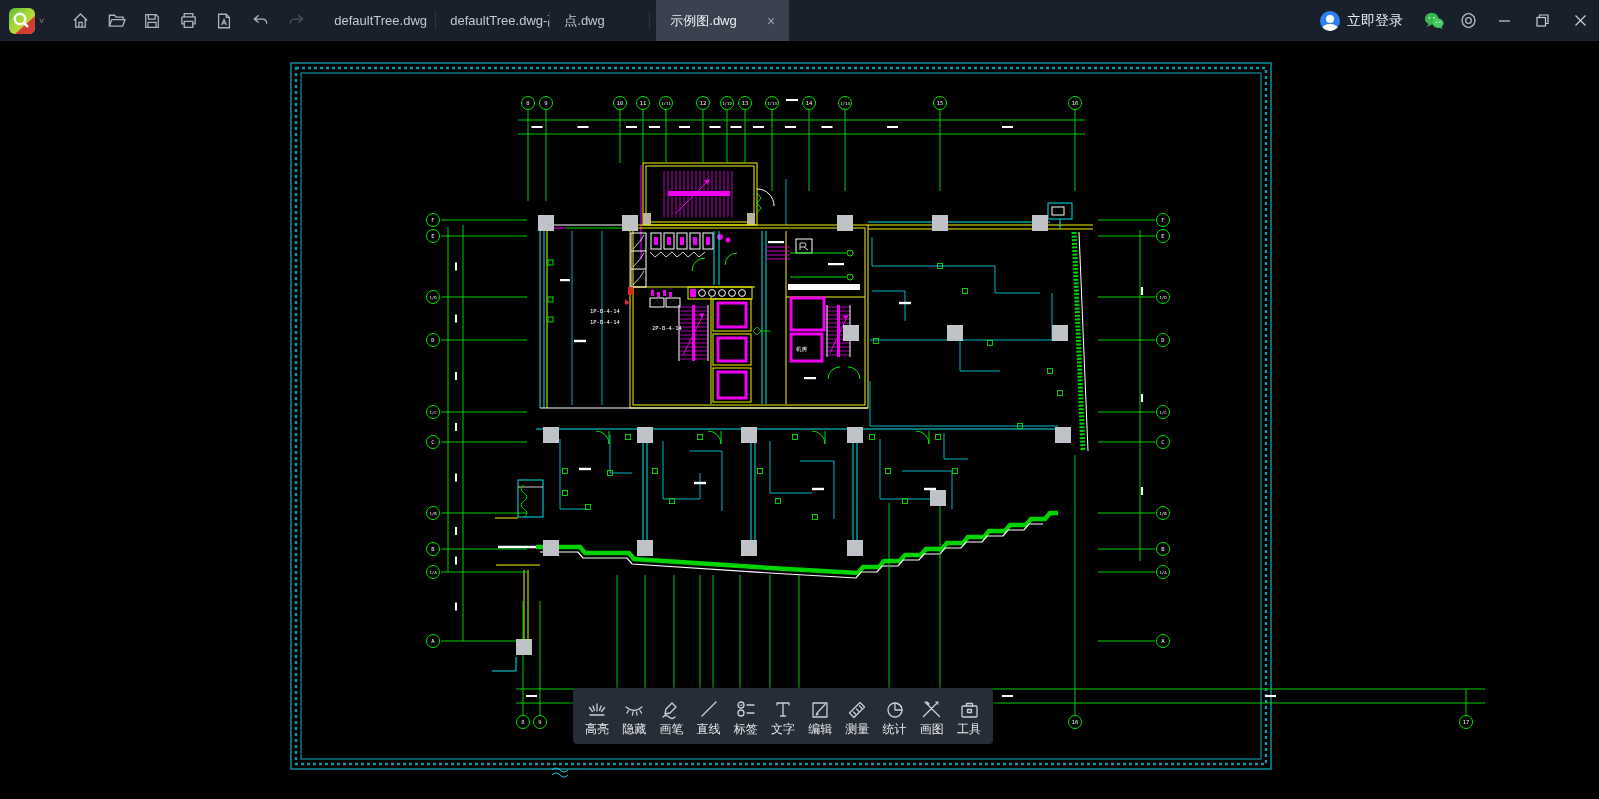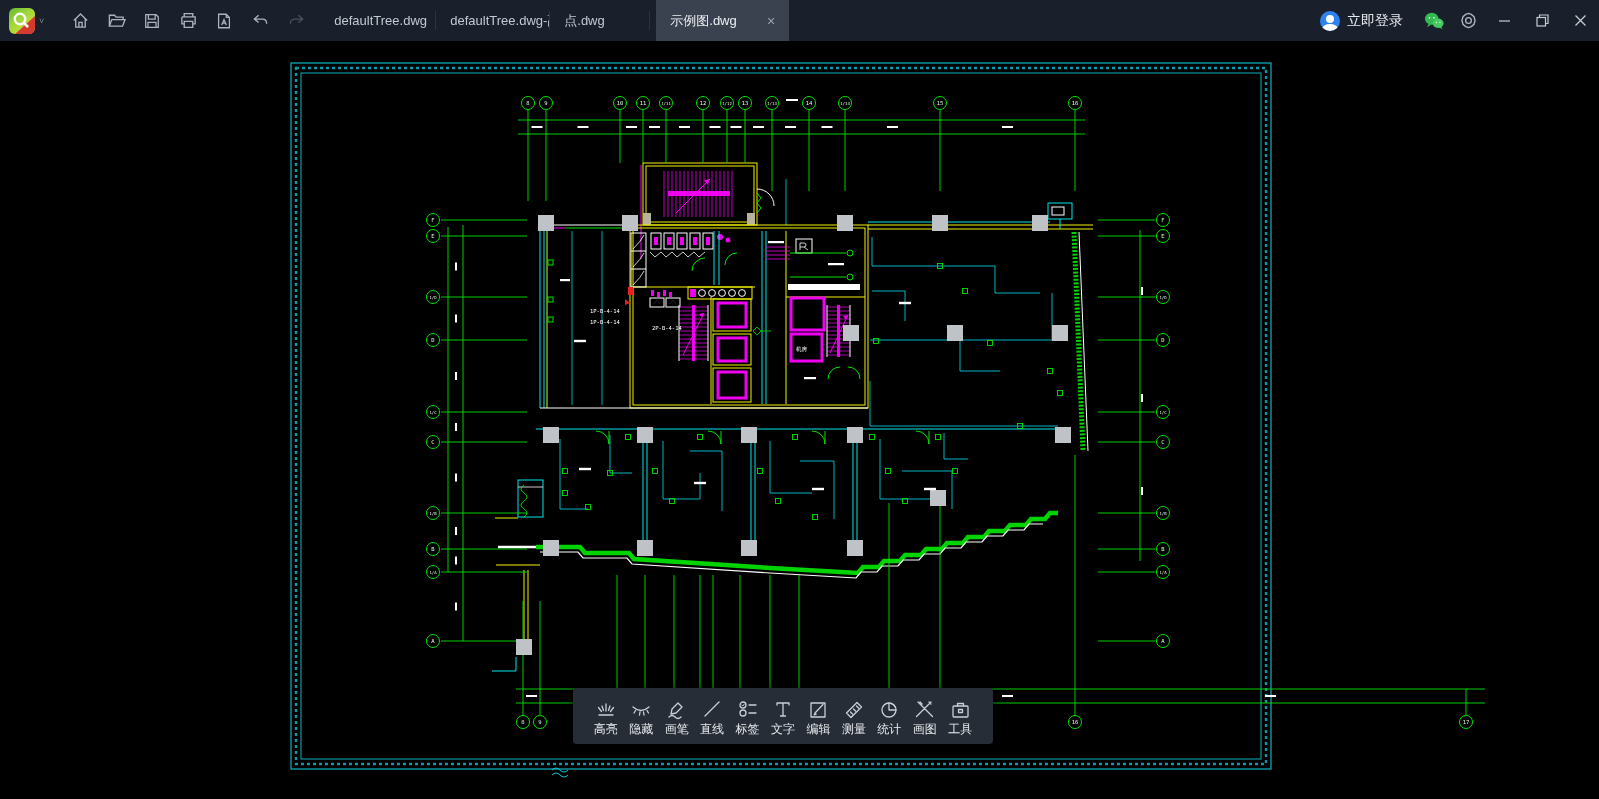--- a/index.html
+++ b/index.html
@@ -44,21 +44,21 @@
   .winbtn { width:38px; height:41px; display:flex; align-items:center; justify-content:center; }
   .winbtn svg { stroke:#c6ccd3; stroke-width:1.2; fill:none; }
 
   
   .main { position:absolute; left:0; top:41px; width:1599px; height:758px; background:#000; }
   #cad { position:absolute; left:0; top:0; }
 
   
   .tool-panel { position:absolute; left:573px; top:688px; width:420px; height:56px;
                 background:#272d36; border-radius:4px; display:flex; align-items:center;
-                justify-content:space-between; padding:0 15px; z-index:20;
+                justify-content:space-between; padding:0 6px; z-index:20;
                 box-shadow:0 2px 8px rgba(0,0,0,.6); }
   .tool-item { width:36px; height:50px; display:flex; flex-direction:column; align-items:center;
                justify-content:center; gap:3px; cursor:default; }
   .tool-item svg { stroke:#c9cfd8; fill:none; stroke-width:1.3; stroke-linecap:round; stroke-linejoin:round; }
   .tool-label { font-size:12px; color:#e8ebef; line-height:12px; }
 </style>
 </head>
 <body>
 
 <div class="titlebar">

